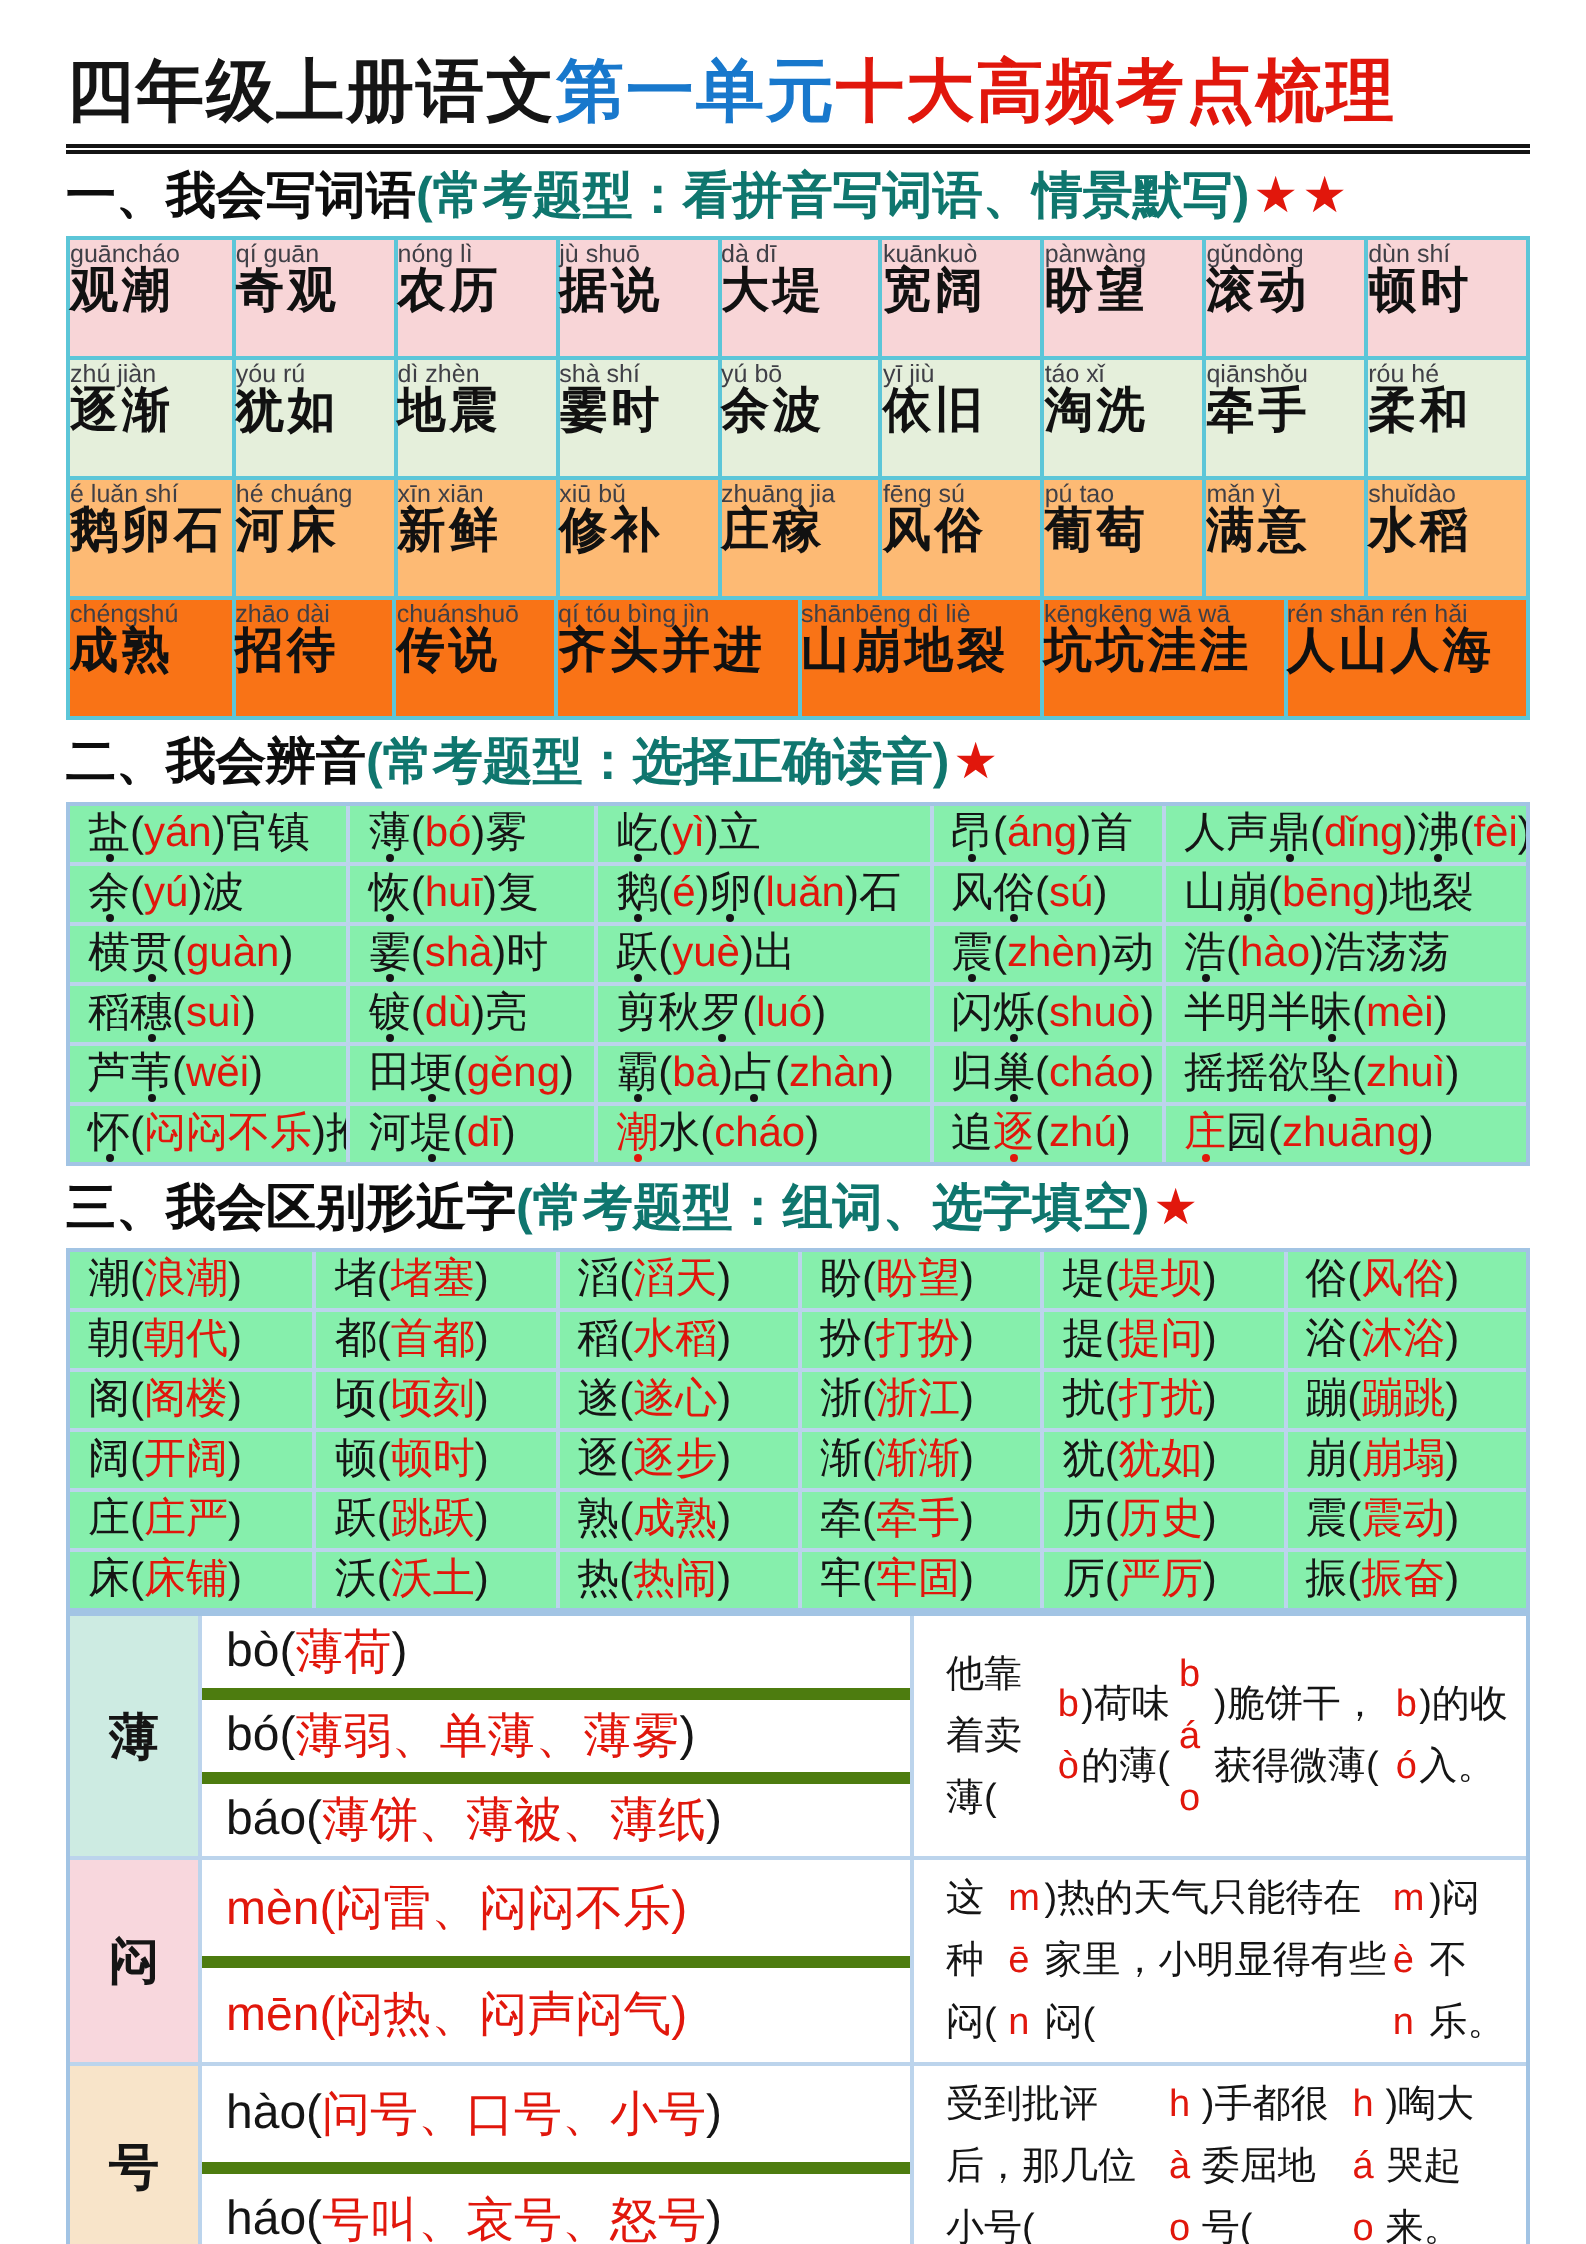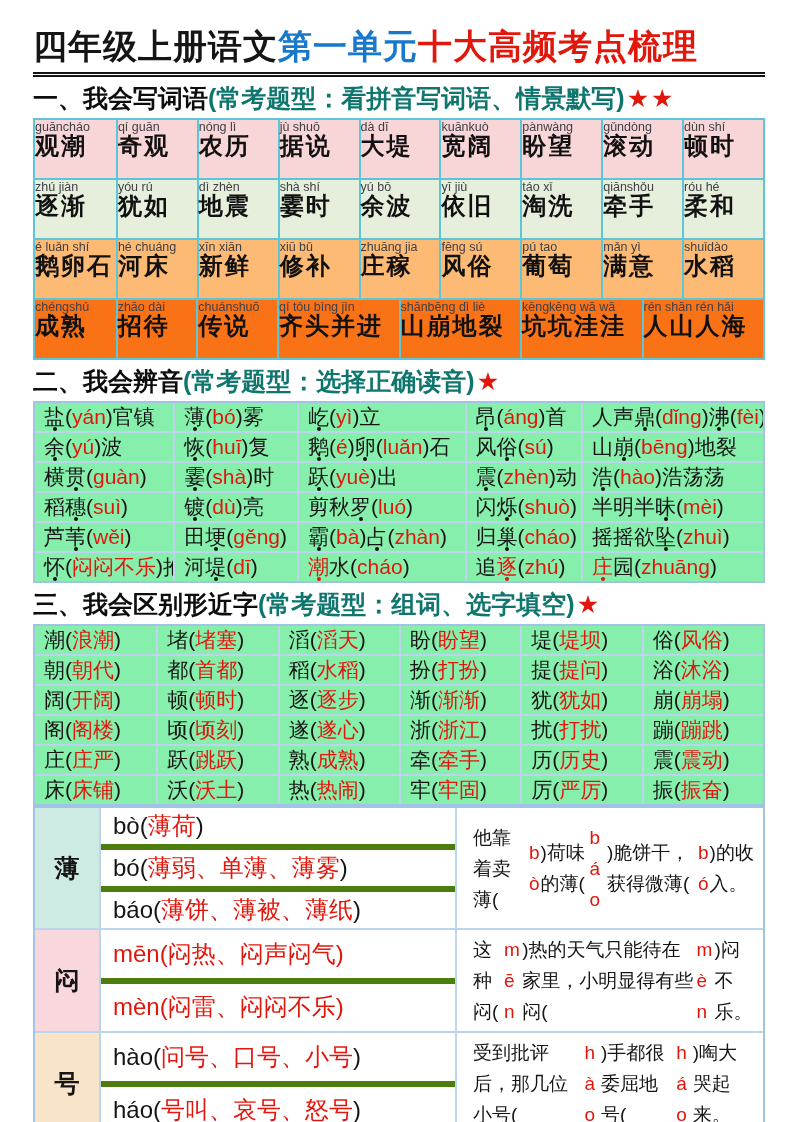--- a/index.html
+++ b/index.html
@@ -271,34 +271,34 @@
       </div>
       <div class="grow">
         <div class="gcell"><span>朝(</span><span class="red">朝代</span><span>)</span></div>
         <div class="gcell"><span>都(</span><span class="red">首都</span><span>)</span></div>
         <div class="gcell"><span>稻(</span><span class="red">水稻</span><span>)</span></div>
         <div class="gcell"><span>扮(</span><span class="red">打扮</span><span>)</span></div>
         <div class="gcell"><span>提(</span><span class="red">提问</span><span>)</span></div>
         <div class="gcell"><span>浴(</span><span class="red">沐浴</span><span>)</span></div>
       </div>
       <div class="grow">
+        <div class="gcell"><span>阁(</span><span class="red">阁楼</span><span>)</span></div>
+        <div class="gcell"><span>顷(</span><span class="red">顷刻</span><span>)</span></div>
+        <div class="gcell"><span>遂(</span><span class="red">遂心</span><span>)</span></div>
+        <div class="gcell"><span>浙(</span><span class="red">浙江</span><span>)</span></div>
+        <div class="gcell"><span>扰(</span><span class="red">打扰</span><span>)</span></div>
+        <div class="gcell"><span>蹦(</span><span class="red">蹦跳</span><span>)</span></div>
+      </div>
+      <div class="grow">
         <div class="gcell"><span>阔(</span><span class="red">开阔</span><span>)</span></div>
         <div class="gcell"><span>顿(</span><span class="red">顿时</span><span>)</span></div>
         <div class="gcell"><span>逐(</span><span class="red">逐步</span><span>)</span></div>
         <div class="gcell"><span>渐(</span><span class="red">渐渐</span><span>)</span></div>
         <div class="gcell"><span>犹(</span><span class="red">犹如</span><span>)</span></div>
         <div class="gcell"><span>崩(</span><span class="red">崩塌</span><span>)</span></div>
-      </div>
-      <div class="grow">
-        <div class="gcell"><span>阁(</span><span class="red">阁楼</span><span>)</span></div>
-        <div class="gcell"><span>顷(</span><span class="red">顷刻</span><span>)</span></div>
-        <div class="gcell"><span>遂(</span><span class="red">遂心</span><span>)</span></div>
-        <div class="gcell"><span>浙(</span><span class="red">浙江</span><span>)</span></div>
-        <div class="gcell"><span>扰(</span><span class="red">打扰</span><span>)</span></div>
-        <div class="gcell"><span>蹦(</span><span class="red">蹦跳</span><span>)</span></div>
       </div>
       <div class="grow">
         <div class="gcell"><span>庄(</span><span class="red">庄严</span><span>)</span></div>
         <div class="gcell"><span>跃(</span><span class="red">跳跃</span><span>)</span></div>
         <div class="gcell"><span>熟(</span><span class="red">成熟</span><span>)</span></div>
         <div class="gcell"><span>牵(</span><span class="red">牵手</span><span>)</span></div>
         <div class="gcell"><span>历(</span><span class="red">历史</span><span>)</span></div>
         <div class="gcell"><span>震(</span><span class="red">震动</span><span>)</span></div>
       </div>
       <div class="grow">
@@ -338,24 +338,24 @@
           <span class="red">báo</span>
           <span>)脆饼干，获得微薄(</span>
           <span class="red">bó</span>
           <span>)的收入。</span>
         </div>
       </div>
       <div class="g4row">
         <div class="g4char" style="background: rgb(248, 215, 221);">闷</div>
         <div class="g4prons">
           <div class="g4pron">
+            <span class="red">mèn(闷雷、闷闷不乐)</span>
+          </div>
+          <div class="g4pron">
             <span class="red">mēn(闷热、闷声闷气)</span>
-          </div>
-          <div class="g4pron">
-            <span class="red">mèn(闷雷、闷闷不乐)</span>
           </div>
         </div>
         <div class="g4ex">
           <span>这种闷(</span>
           <span class="red">mēn</span>
           <span>)热的天气只能待在家里，小明显得有些闷(</span>
           <span class="red">mèn</span>
           <span>)闷不乐。</span>
         </div>
       </div>

